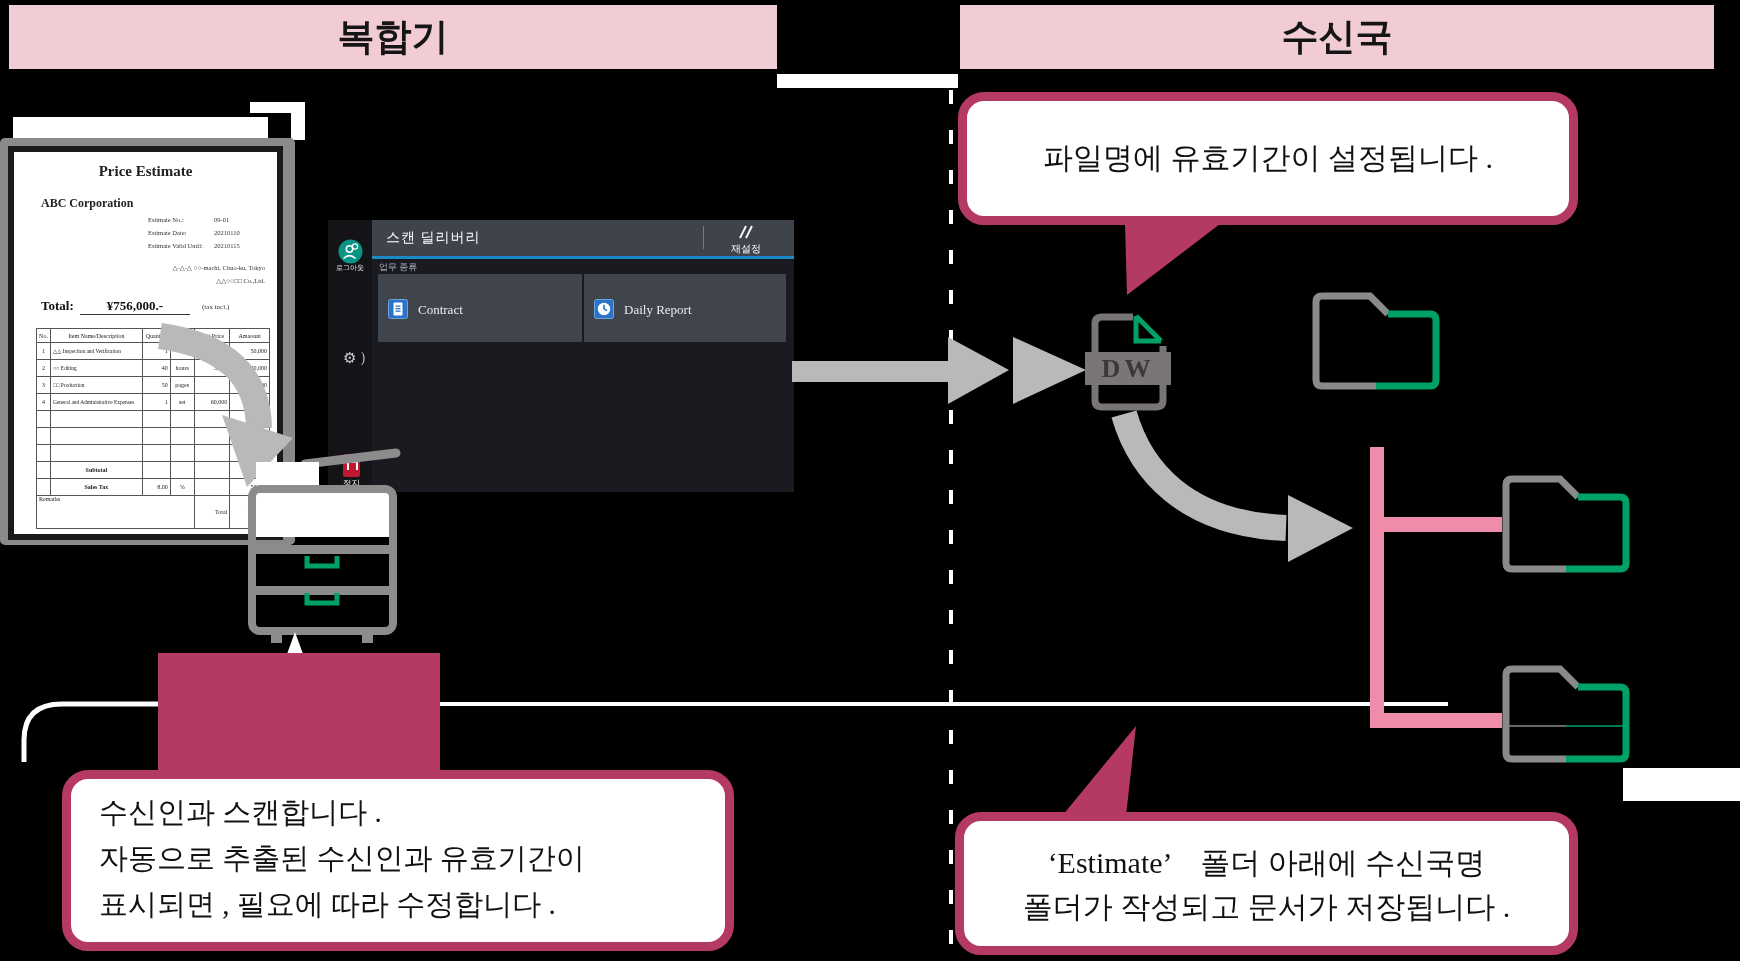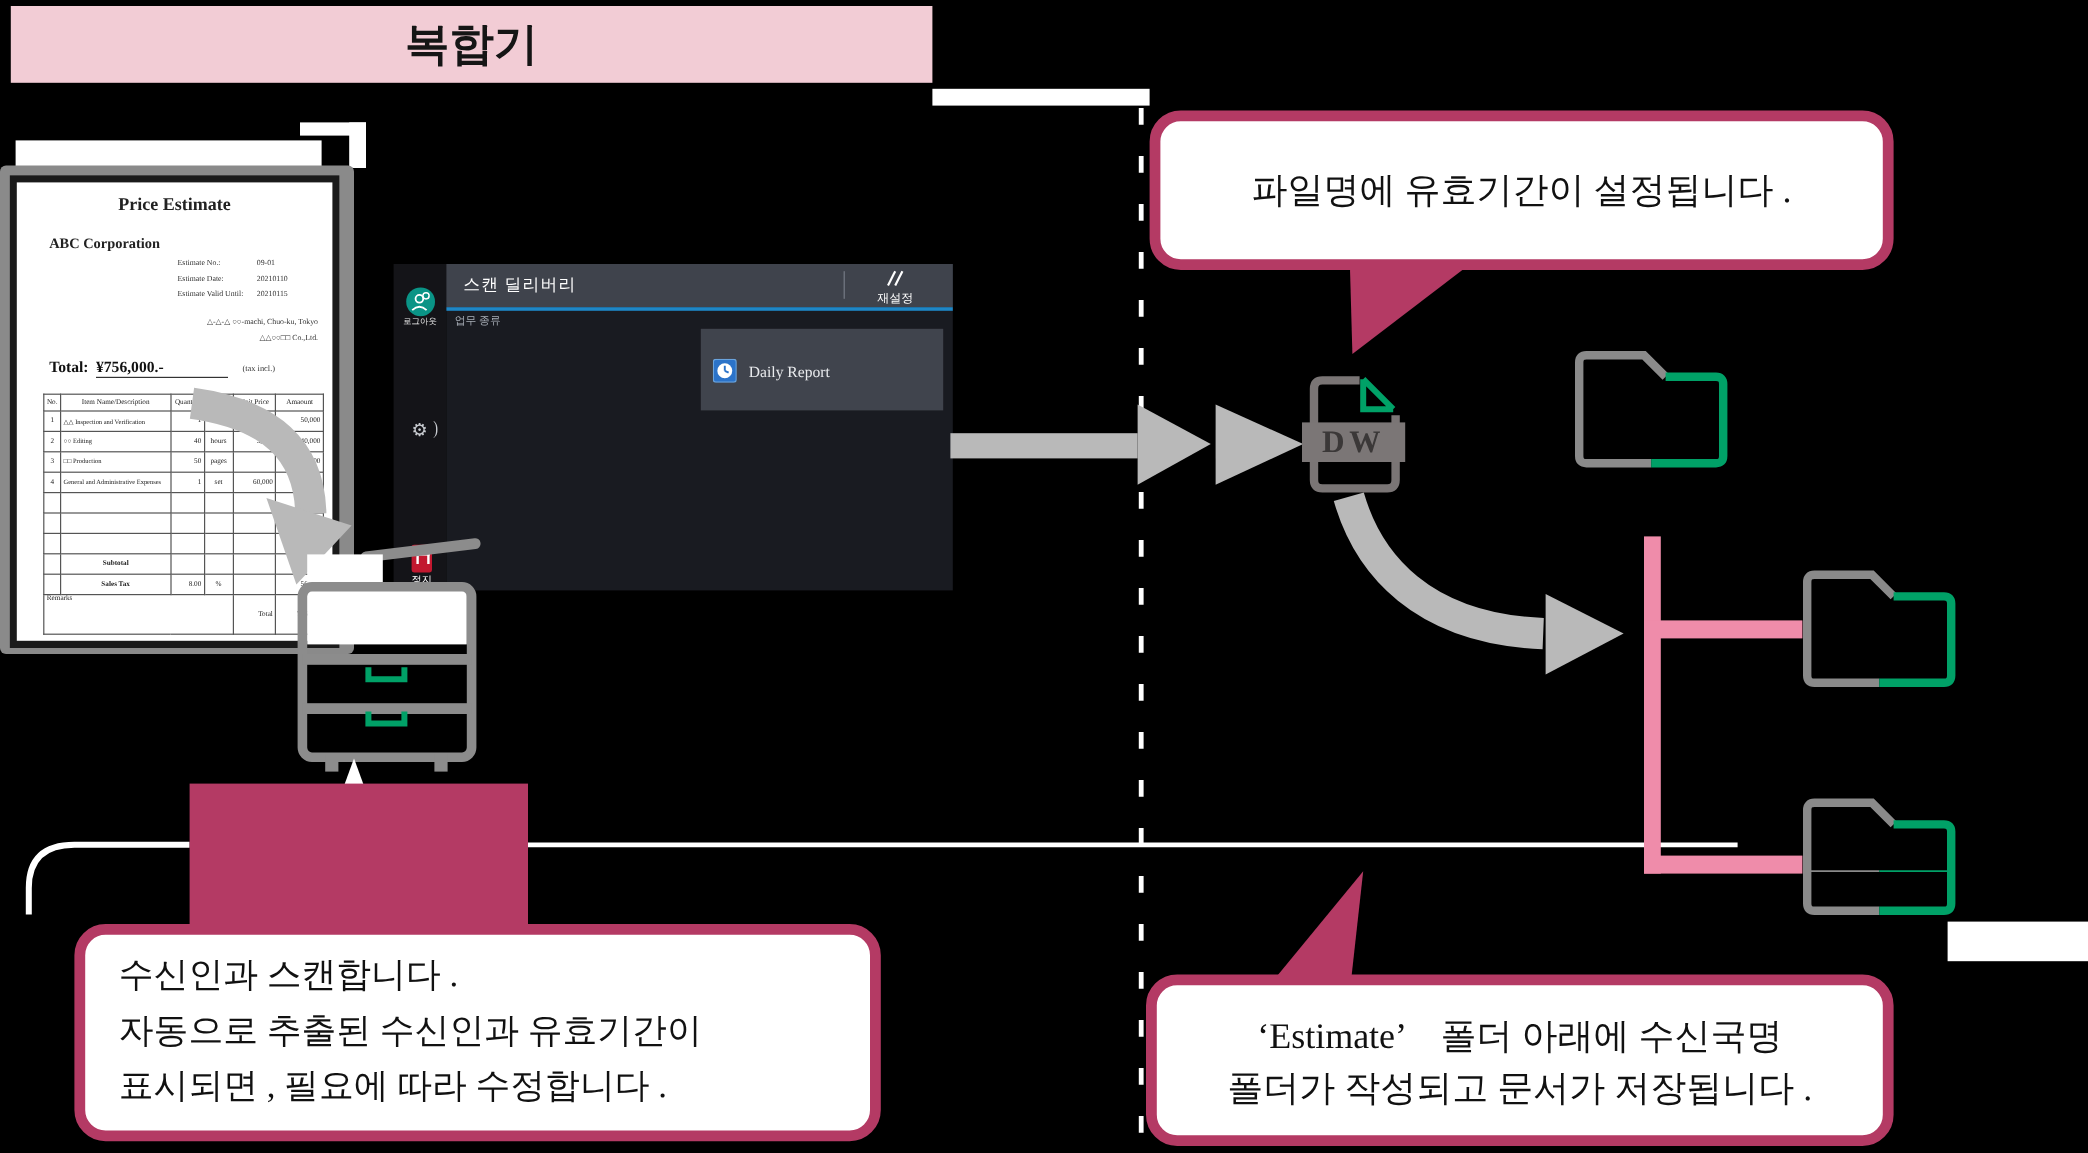--- a/index.html
+++ b/index.html
@@ -19,21 +19,21 @@
   #backsheet-c{left:291px;top:102px;width:14px;height:38px;background:#fff;}
   #platen{left:0;top:138px;width:295px;height:407px;background:#8a8a8a;border-radius:5px;}
   #doc{left:8px;top:146px;width:263px;height:382px;background:#fff;border:6px solid #1a1a1a;}
   #doc .title{position:absolute;left:0;top:11px;width:100%;text-align:center;
               font-size:15px;font-weight:600;color:#222;}
   #doc .company{position:absolute;left:27px;top:44px;font-size:12px;font-weight:600;color:#222;}
   .meta-row{position:absolute;left:134px;width:125px;font-size:6.5px;color:#333;}
   .meta-row .mv{position:absolute;left:66px;}
   #doc .addr{position:absolute;right:12px;text-align:right;font-size:6.5px;color:#333;}
   #doc .total-label{position:absolute;left:27px;top:146px;font-size:13px;font-weight:700;color:#111;}
-  #doc .total-value{position:absolute;left:66px;top:146px;width:110px;
+  #doc .total-value{position:absolute;left:66px;top:146px;width:110px;text-align:center;
                     font-size:13px;font-weight:700;color:#111;border-bottom:1.5px solid #333;}
   #doc .total-note{position:absolute;left:188px;top:151px;font-size:7px;color:#333;}
   #est-table{position:absolute;left:22px;top:176px;width:234px;border-collapse:collapse;
              font-size:6px;color:#222;}
   #est-table td,#est-table th{border:1px solid #555;padding:0 2px;height:16px;
              overflow:hidden;white-space:nowrap;font-weight:400;}
   #est-table thead th{height:13px;text-align:center;font-size:6px;}
   #est-table td.c0{text-align:center;}
   #est-table td.c1{text-align:left;font-size:5.4px;}
   #est-table td.c2,#est-table td.c4,#est-table td.c5{text-align:right;}
@@ -79,20 +79,23 @@
   svg{display:block;}
   #overlay{left:0;top:0;pointer-events:none;}
 </style>
 </head>
 <body>
 
 <div id="canvas">
 
   <div class="abs zone-hdr" id="zone-left">
     <span>복합기</span>
+  </div>
+  <div class="abs zone-hdr" id="zone-right">
+    <span>수신국</span>
   </div>
   <div class="abs" id="white-strip"></div>
   <div class="abs" id="white-rect-br"></div>
 
   <div class="abs" id="backsheet-a"></div>
   <div class="abs" id="backsheet-b"></div>
   <div class="abs" id="backsheet-c"></div>
   <div class="abs" id="platen"></div>
 
   <div class="abs" id="doc">
@@ -226,20 +229,32 @@
   <div class="abs" id="reset-btn">
     <svg width="22" height="18" style="margin:2px auto 0;">
       <line x1="5" y1="15" x2="11" y2="3" stroke="#fff" stroke-width="1.8"></line>
       <line x1="11" y1="15" x2="17" y2="3" stroke="#fff" stroke-width="1.8"></line>
     </svg>
     <div class="rlabel">재설정</div>
   </div>
   <div class="abs" id="blue-line"></div>
   <div class="abs" id="section-label">업무 종류</div>
 
+  <div class="abs tile" id="tile-contract">
+    <span class="ticon">
+      <svg width="20" height="20">
+          <rect x="0.5" y="0.5" width="19" height="19" rx="2" fill="#2b73c9" stroke="#6aa4dd"></rect>
+      <rect x="5.5" y="3.5" width="9" height="13" rx="1" fill="#fff"></rect>
+      <rect x="7.5" y="6.5" width="5" height="1.3" fill="#2b73c9"></rect>
+          <rect x="7.5" y="9" width="5" height="1.3" fill="#2b73c9"></rect>
+      <rect x="7.5" y="11.5" width="5" height="1.3" fill="#2b73c9"></rect>
+        </svg>
+    </span>
+    <span class="tlabel">Contract</span>
+  </div>
   <div class="abs tile" id="tile-daily">
     <span class="ticon">
       <svg width="20" height="20">
           <rect x="0.5" y="0.5" width="19" height="19" rx="2" fill="#2b73c9" stroke="#6aa4dd"></rect>
       <circle cx="10" cy="10" r="6.2" fill="#fff"></circle>
       <line x1="10" y1="10" x2="10" y2="5.8" stroke="#2b73c9" stroke-width="1.6"></line>
       <line x1="10" y1="10" x2="13.2" y2="11.6" stroke="#2b73c9" stroke-width="1.6"></line>
         </svg>
     </span>
     <span class="tlabel">Daily Report</span>

